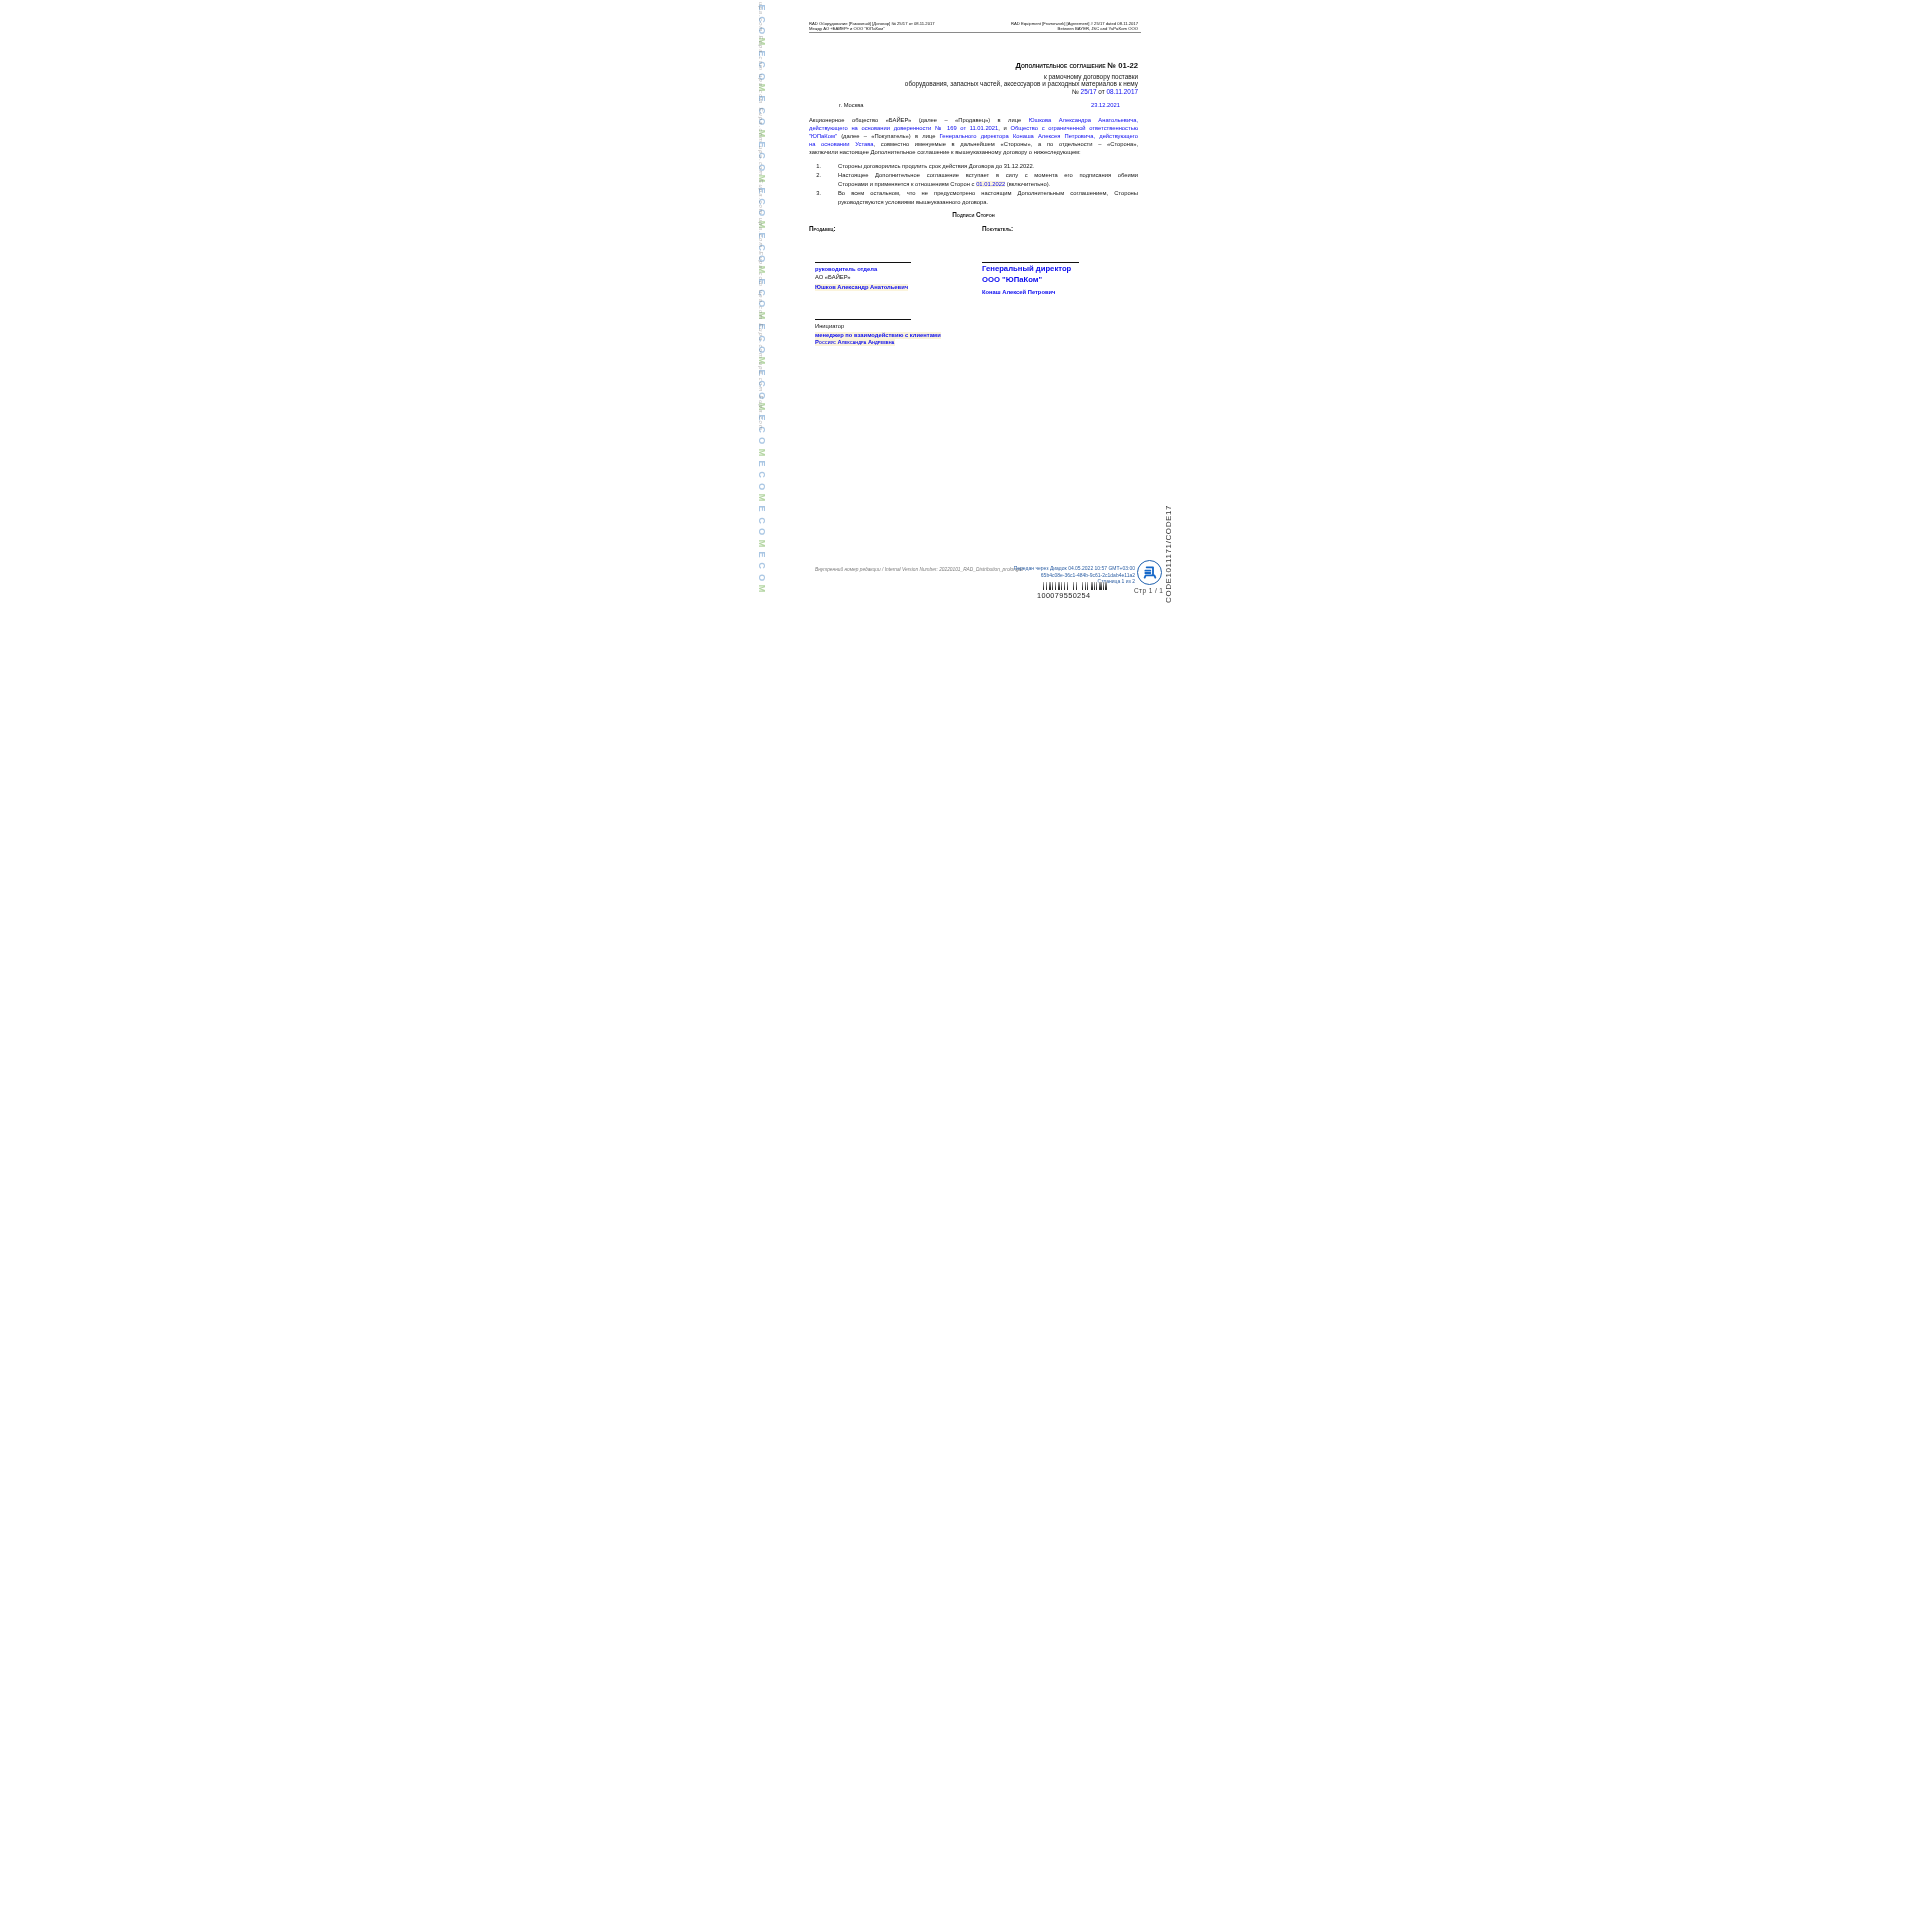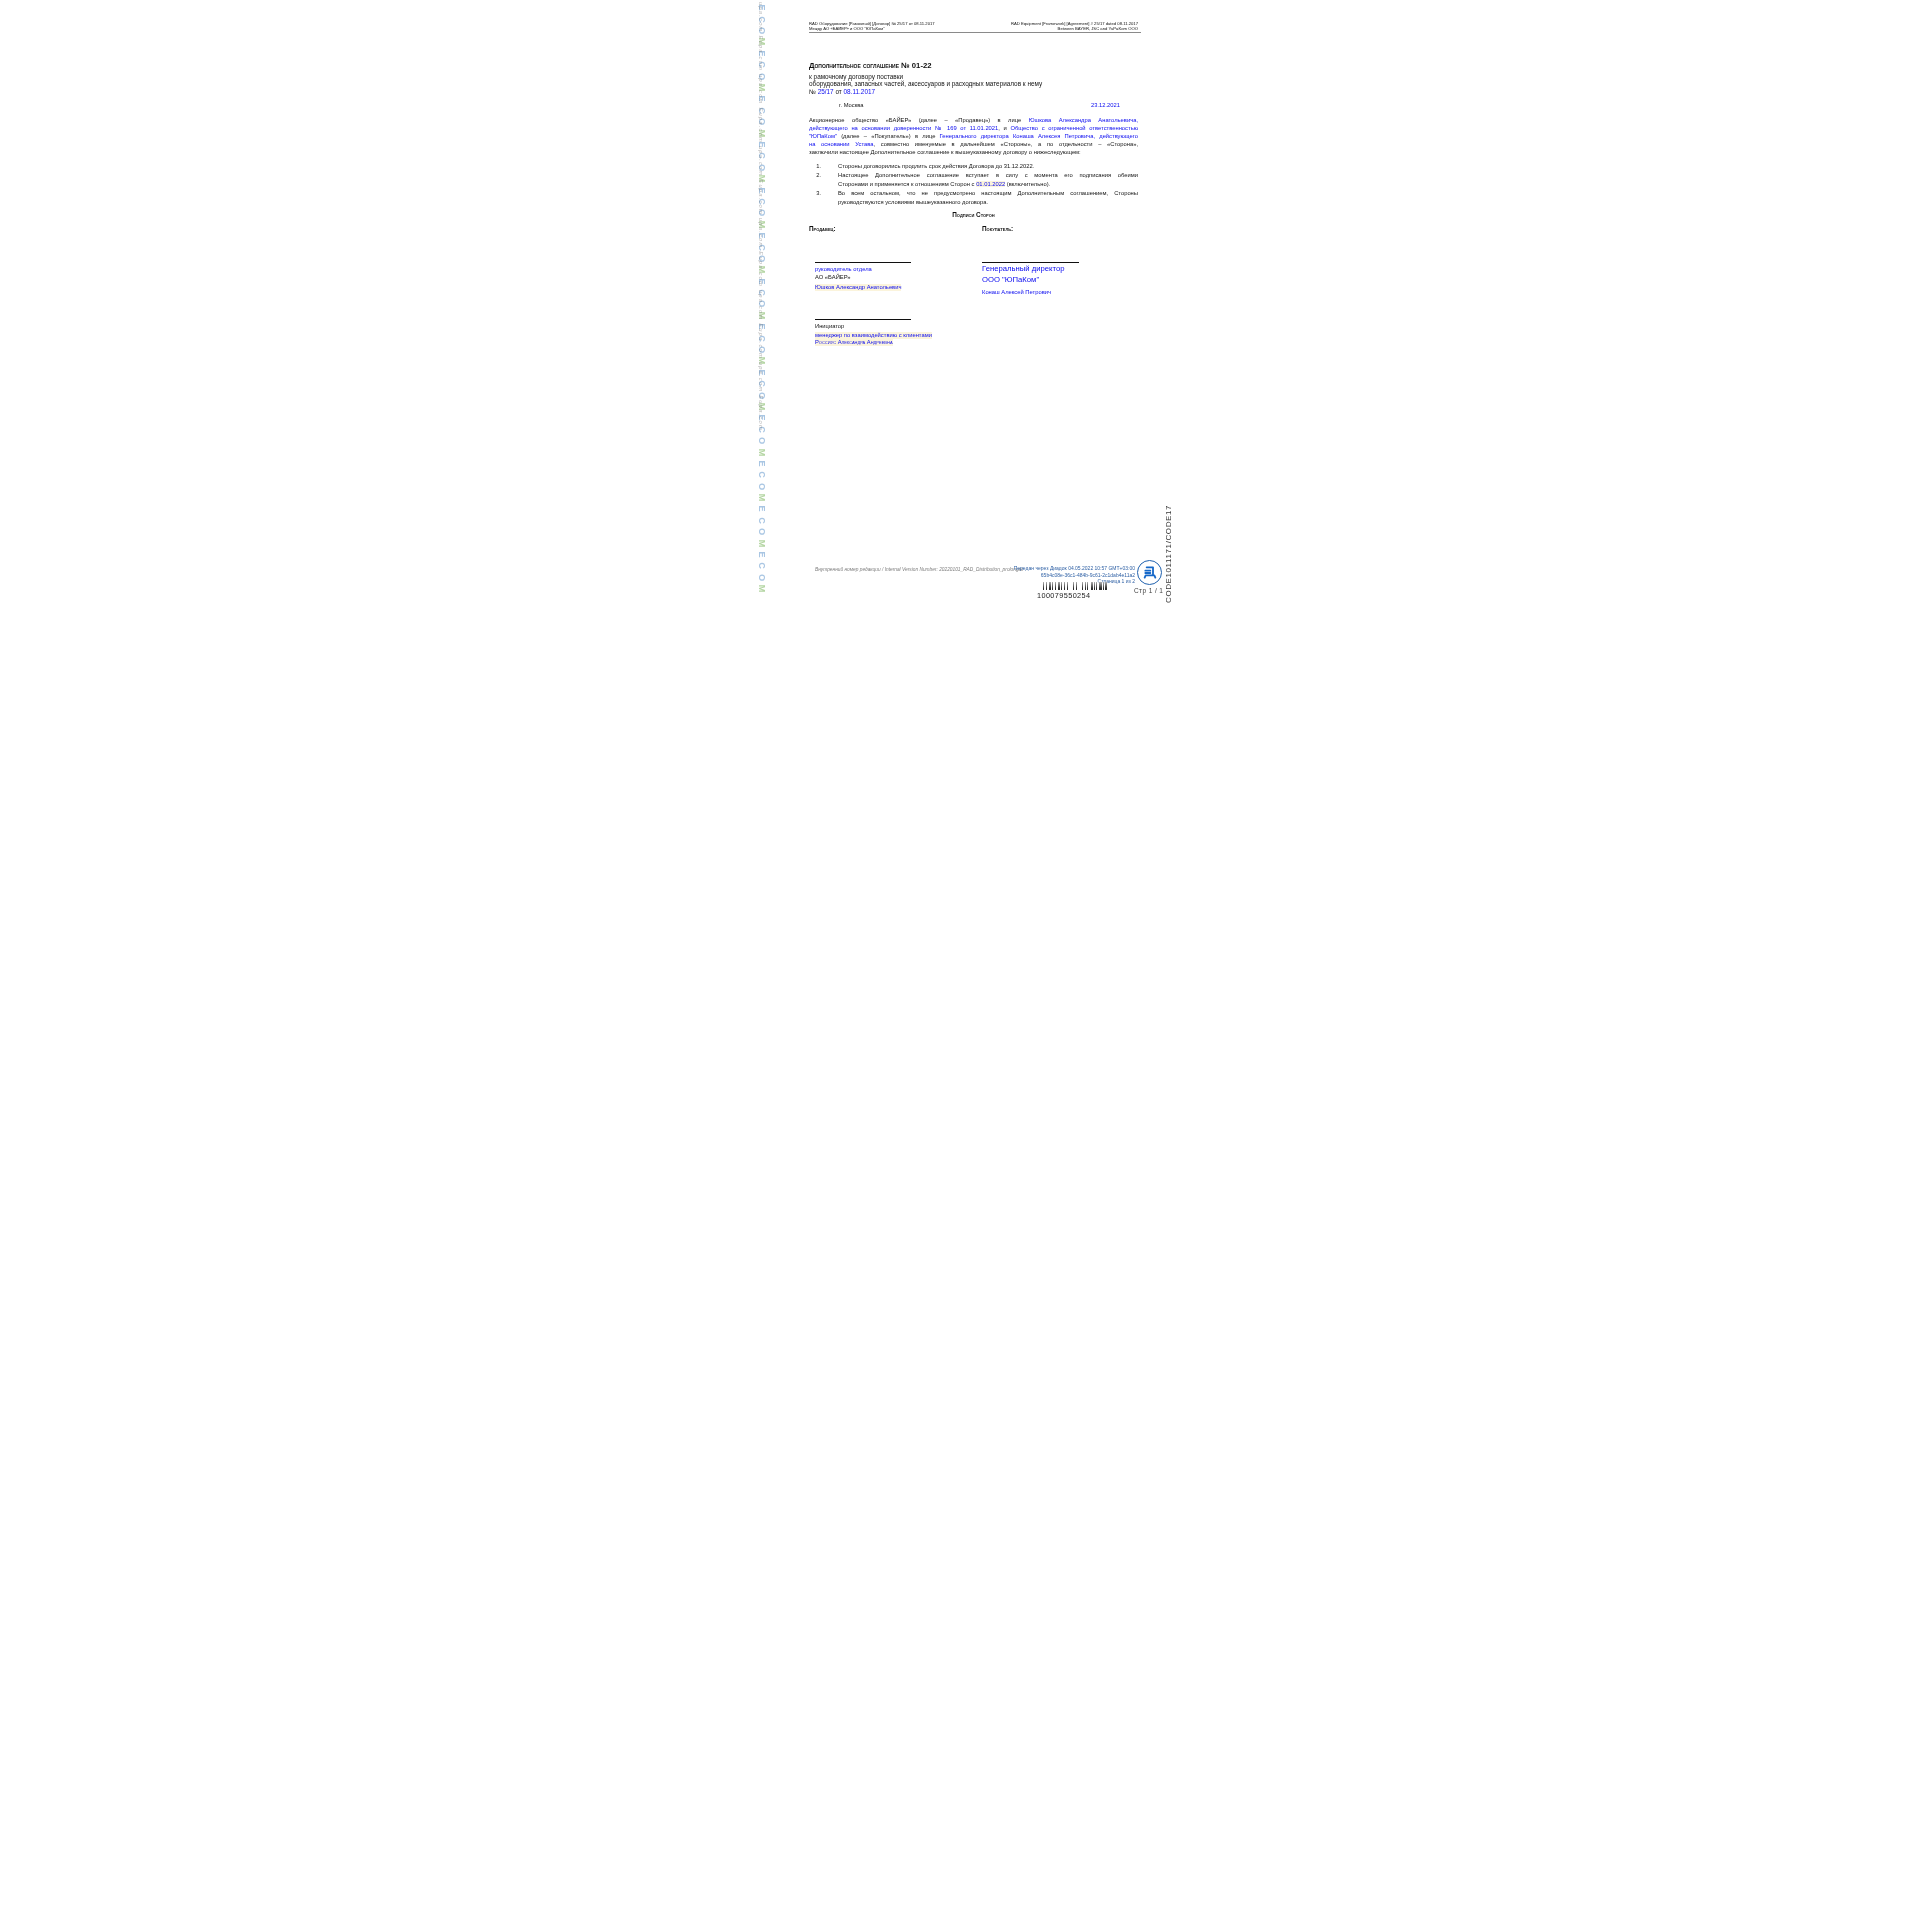--- a/index.html
+++ b/index.html
@@ -5,42 +5,42 @@
   html,body{margin:0;padding:0;background:#ffffff;}
   .page{position:relative;width:428px;height:606px;margin:0 auto;background:#fff;overflow:hidden;
         font-family:"Liberation Sans",sans-serif;color:#151515;}
   .page::before{content:"";position:absolute;inset:0;
         background-image:radial-gradient(circle, rgba(140,140,140,.62) 0.3px, transparent 0.4px);
         background-size:3.5px 4.2px;}
   .abs{position:absolute;}
   .hdr{font-size:4.2px;line-height:5.2px;color:#111;}
   .hdr-right{text-align:right;}
   .rule{background:#8a8a8a;height:1.2px;}
-  .title-wrap{text-align:left;}
+  .title-wrap{text-align:right;}
   .doc-title{font-size:7.7px;font-weight:bold;font-variant:small-caps;line-height:10px;margin:0 0 1.5px 0;color:#0f0f0f;}
   .sub{font-size:6.4px;line-height:7.5px;color:#141414;}
   .seg-k{color:#141414;}
   .seg-b{color:#0b0bf0;}
   .seg-bh{color:#0b0bf0;background:#fbf4dc;}
   .meta{font-size:5.8px;}
   .meta .date{float:right;margin-right:18px;color:#0b0bf0;}
   .meta .city{margin-left:30px;}
   .preamble{font-size:5.8px;line-height:8px;}
   .jline{text-align:justify;text-align-last:justify;}
   .jline.last{text-align-last:auto;}
   .clauses{font-size:5.8px;}
   .clause{display:flex;}
   .clause .num{width:29px;padding-left:7.3px;box-sizing:border-box;line-height:8.9px;}
   .clause .body{flex:1;line-height:8.9px;}
   .sign-heading{font-size:6.4px;font-weight:bold;font-variant:small-caps;text-align:center;color:#0f0f0f;}
   .party-label{font-size:6.4px;font-weight:bold;font-variant:small-caps;color:#0f0f0f;}
   .sigline{height:1.2px;background:#101010;}
   .t15{font-size:5.8px;line-height:7.3px;}
   .t20{font-size:7.7px;line-height:9.2px;}
-  .blue{color:#0b0bf0;}
+  .blue{color:#0b0bf0;font-weight:bold;}
   .hl{background:#fbf4dc;}
   .sc{font-variant:small-caps;}
   .footer-gray{font-size:4.8px;font-style:italic;color:#7d7d7d;white-space:nowrap;overflow:hidden;width:208px;}
   .diadoc{font-size:5px;line-height:6.5px;color:#2d5fa4;text-align:right;}
   .barcode{width:64px;height:8px;
      background:
        linear-gradient(180deg, rgba(255,255,255,.62), rgba(255,255,255,0) 80%),
        repeating-linear-gradient(90deg,
          #2e2e2e 0 0.8px, transparent 0.8px 1.2px,
          #2e2e2e 1.2px 1.5px, transparent 1.5px 3.1px,

